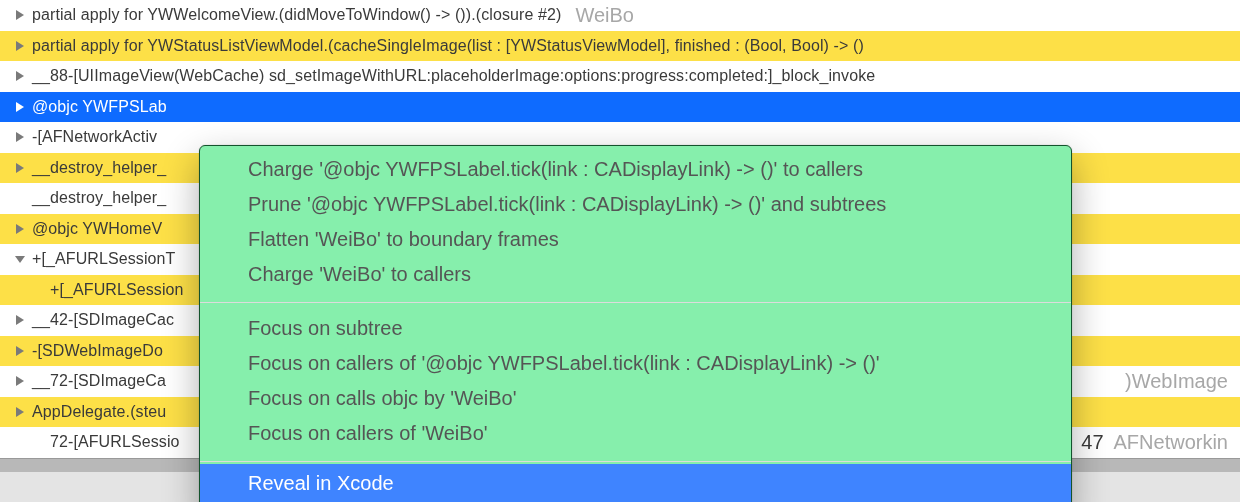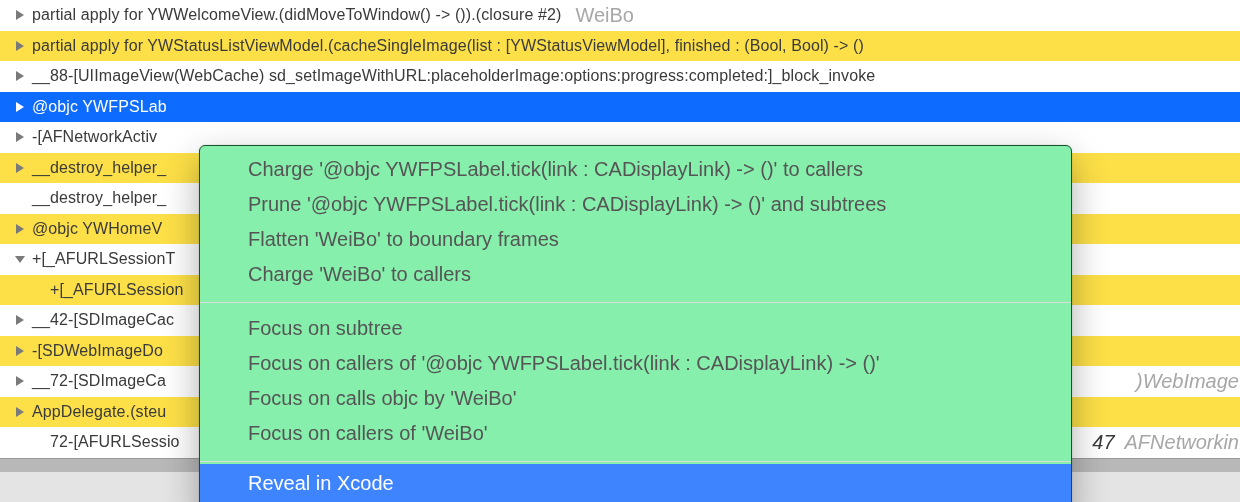--- a/index.html
+++ b/index.html
@@ -44,25 +44,24 @@
     letter-spacing: 0.1px;
     text-align: center;
   }
   .secondary {
     color: #a7a7a7;
     font-size: 20px;
     margin-left: 14px;
   }
   .trailing {
     position: absolute;
-    right: 1px;
+    right: 12px;
     display: flex;
     align-items: center;
     gap: 10px;
-    font-style: italic;
   }
   .trailing .num {
     color: #3a3a3a;
   }
   .trailing .lib {
     color: #a7a7a7;
   }
   .bottom-strip {
     height: 14px;
     background: #b8b8b8;

